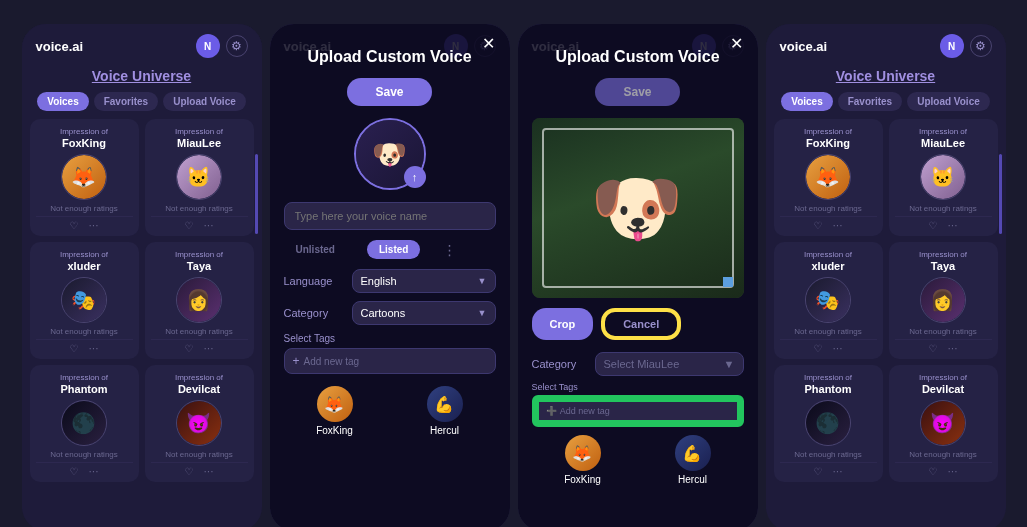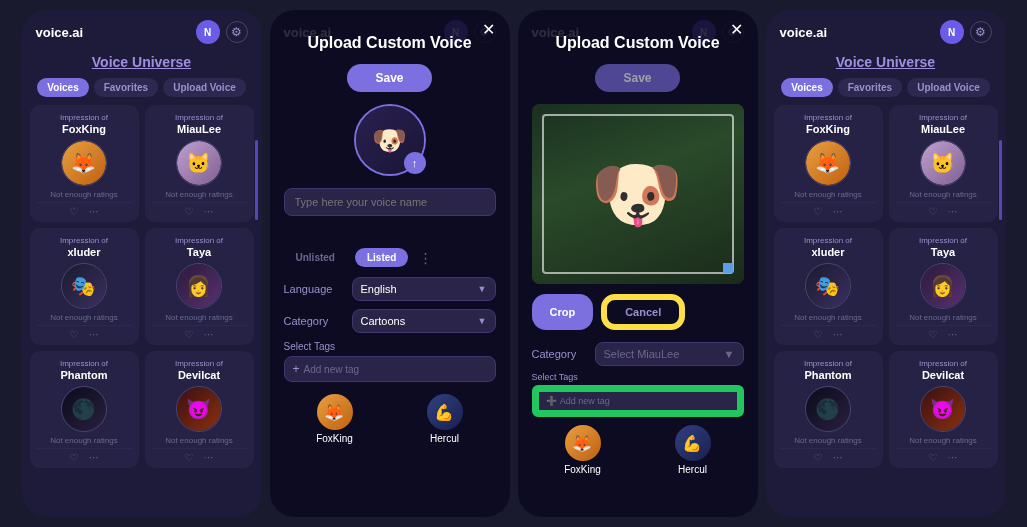--- a/index.html
+++ b/index.html
@@ -13,22 +13,21 @@
       font-family: -apple-system, BlinkMacSystemFont, 'Segoe UI', sans-serif;
       overflow: hidden;
     }
     .screens-container {
       display: flex;
       gap: 0px;
       width: 872px;
       height: 527px;
       background: #1a1a2e;
       justify-content: center;
-      align-items: center;
-      padding: 12px 8px;
+      padding: 24px 8px;
     }
     .phone-screen {
       width: 240px;
       height: 507px;
       background: #1e1b3a;
       border-radius: 24px;
       overflow: hidden;
       position: relative;
       flex-shrink: 0;
       margin: 0 4px;
@@ -285,23 +284,22 @@
       border-radius: 8px;
       padding: 7px 10px;
       color: #6b6890;
       font-size: 11px;
       margin-bottom: 10px;
       outline: none;
     }
     .toggle-row {
       display: flex;
       align-items: center;
-      gap: 8px;
+      gap: 20px;
       margin-bottom: 10px;
-      margin-top: 22px;
     }
     .toggle-btn {
       padding: 4px 12px;
       border-radius: 10px;
       font-size: 10px;
       font-weight: 600;
       cursor: pointer;
       border: none;
     }
     .toggle-active {
@@ -412,21 +410,21 @@
       cursor: pointer;
       border: none;
     }
     .crop-btn-primary {
       background: #7c6fe0;
       color: #fff;
     }
     .crop-btn-secondary {
       background: transparent;
       color: #9990cc;
-      border: 6px solid #fde047;
+      border: 4px solid #fde047;
     }
     .category-row {
       display: flex;
       align-items: center;
       gap: 8px;
       margin-bottom: 6px;
     }
     .category-label {
       font-size: 11px;
       color: #9990cc;

